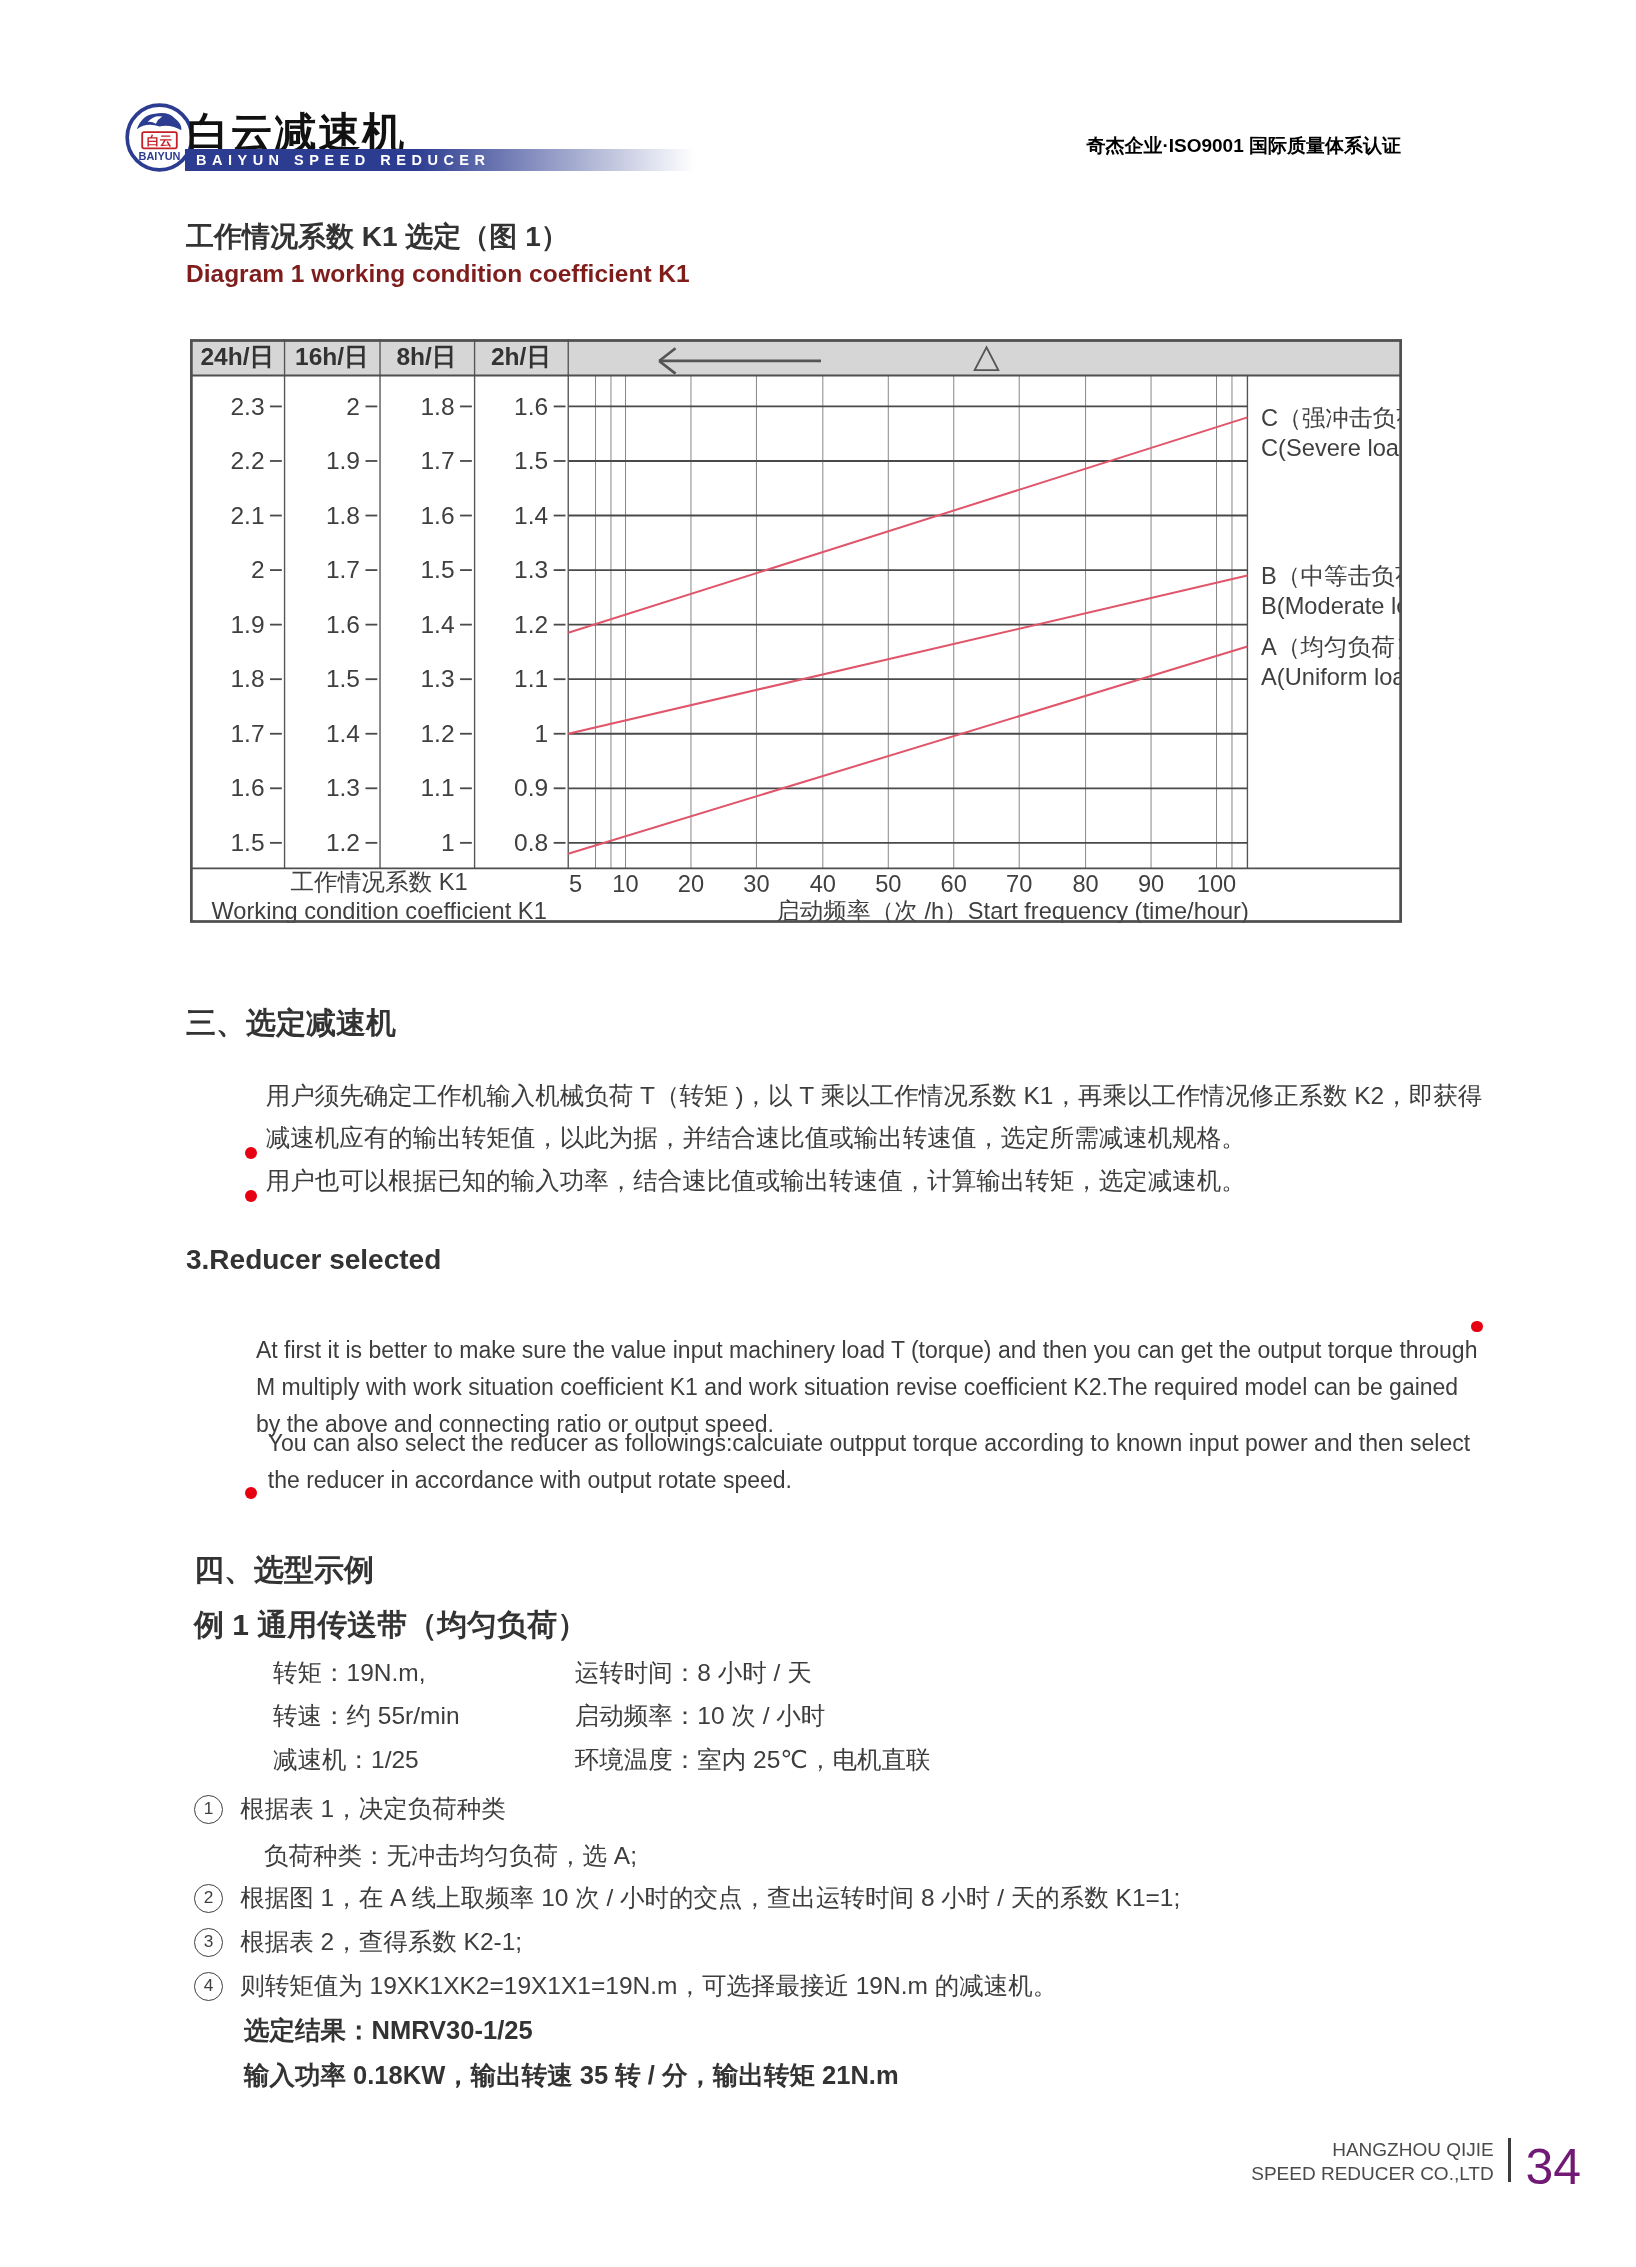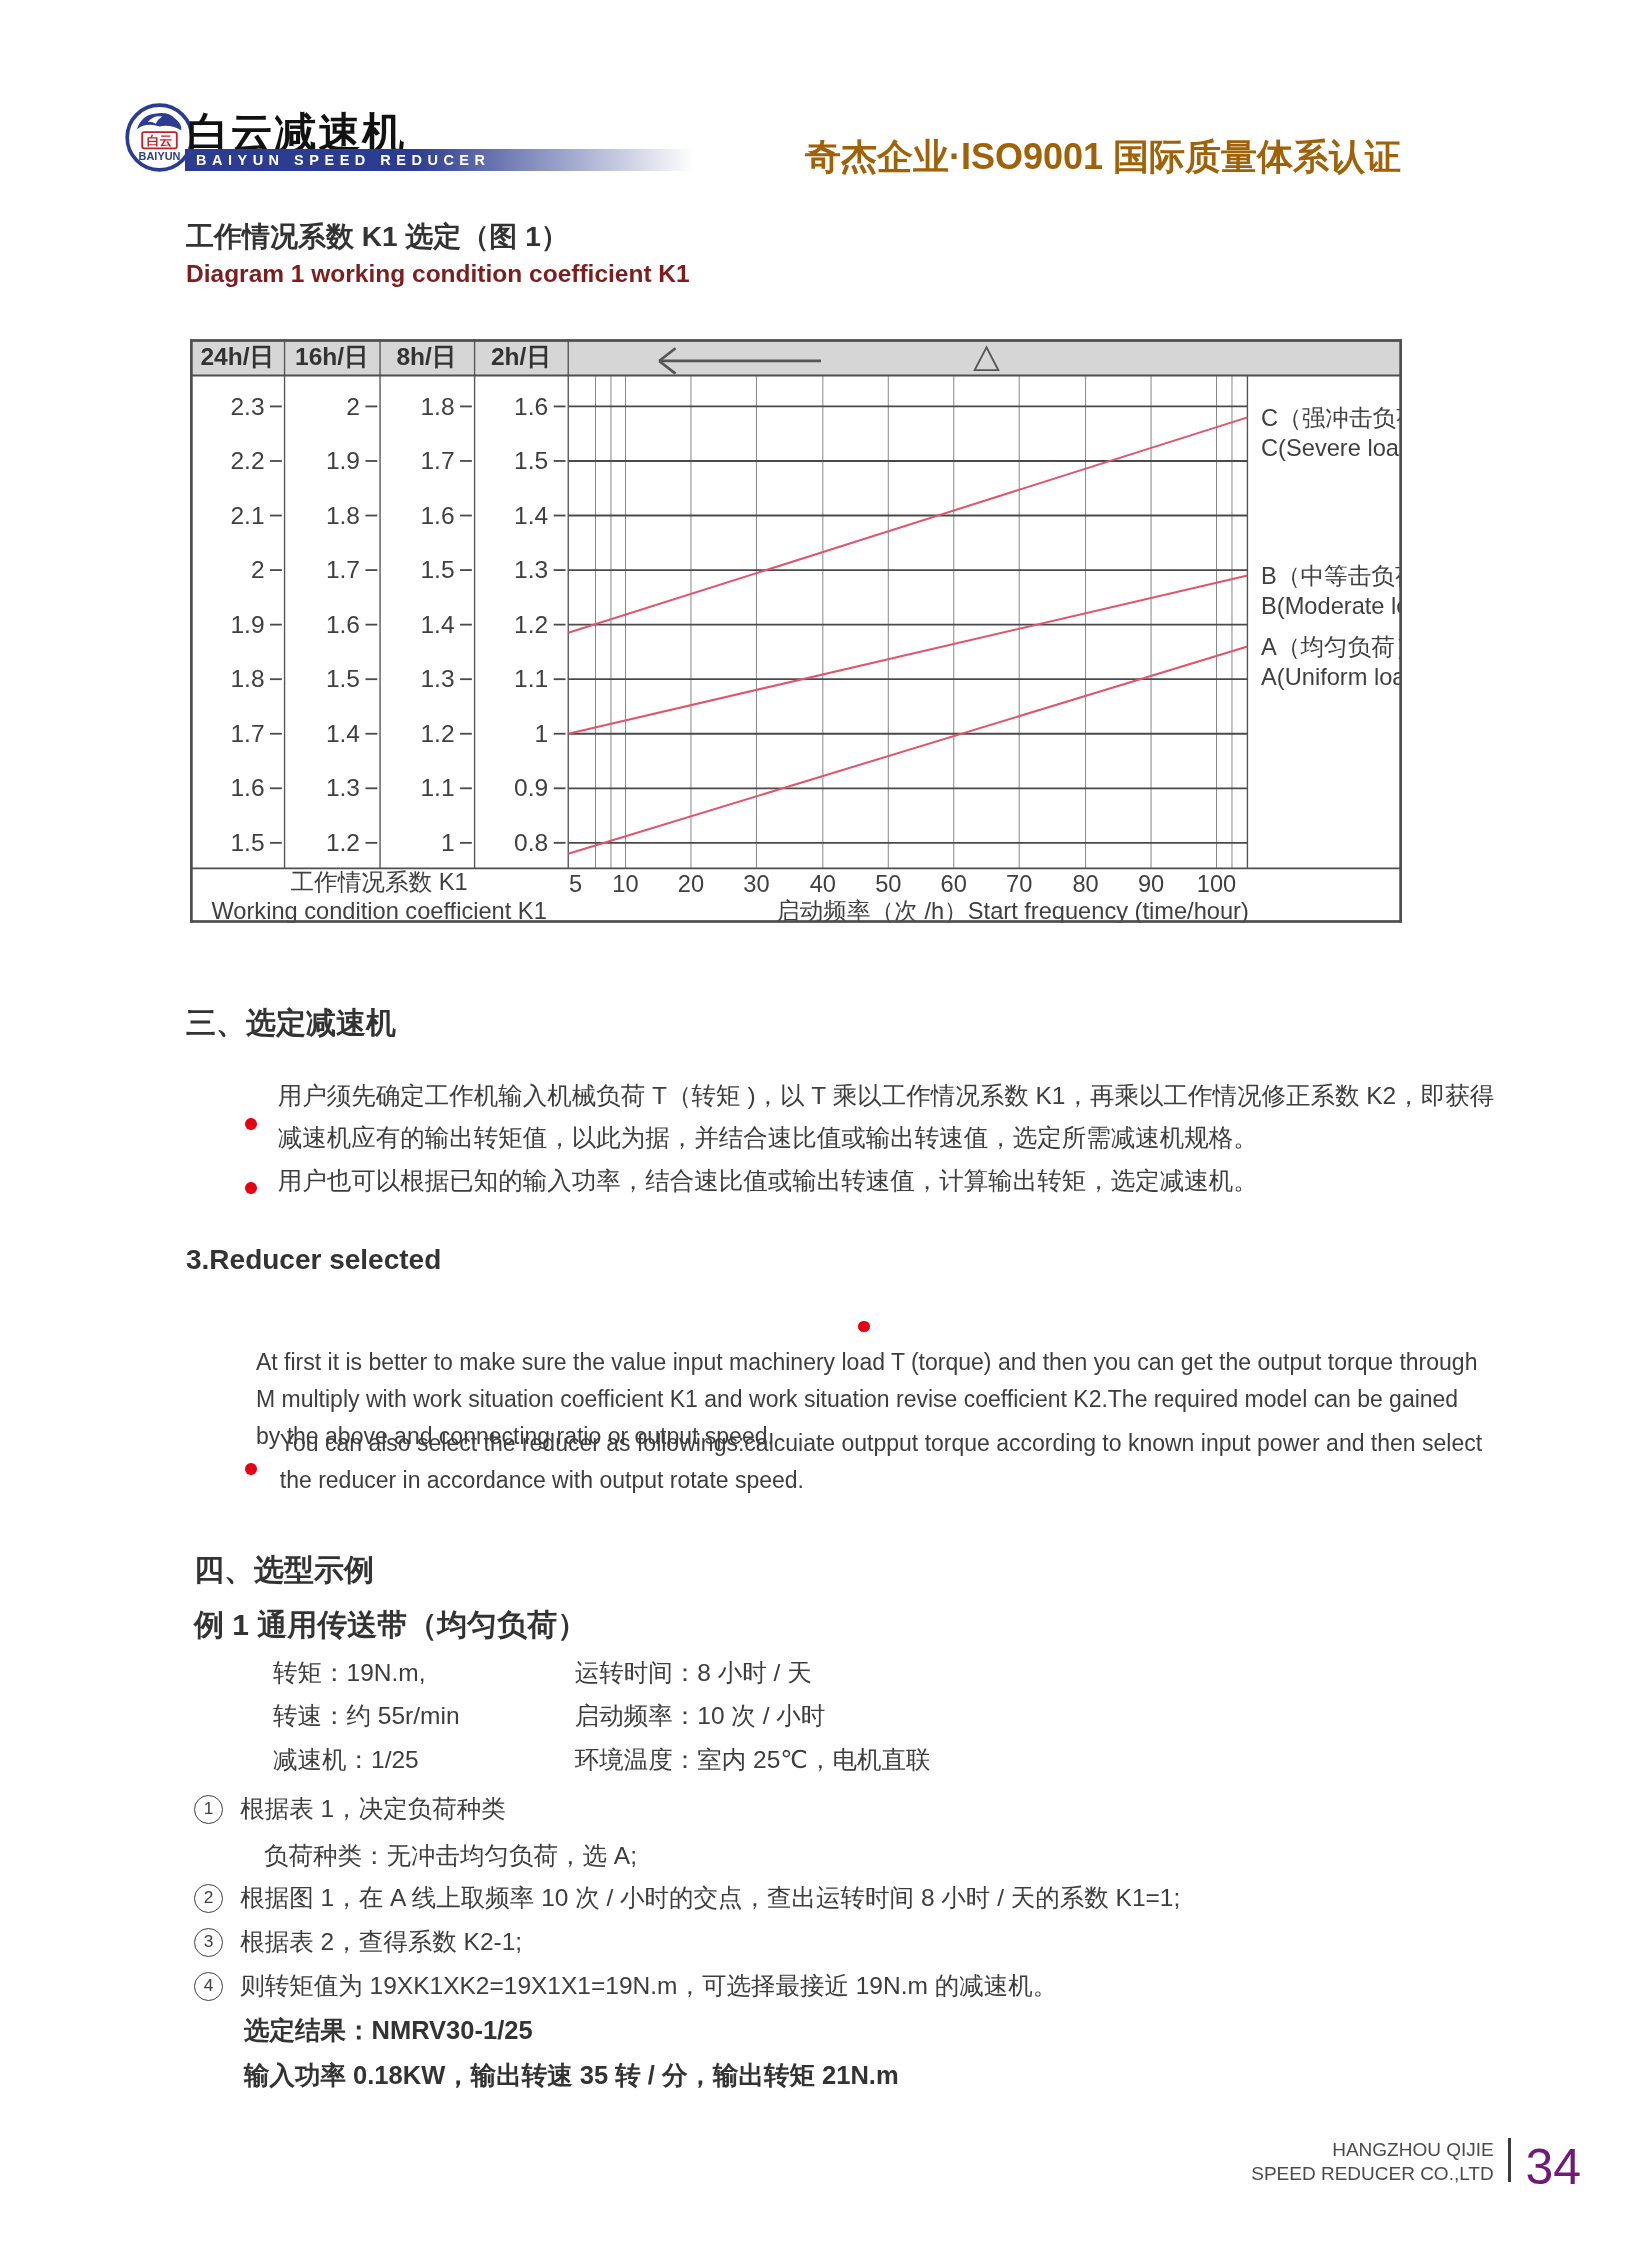--- a/index.html
+++ b/index.html
@@ -6,31 +6,31 @@
   .page{position:relative;width:1636px;height:2267px;background:#fff;overflow:hidden;
         font-family:"Liberation Sans","DejaVu Sans",sans-serif;color:#3d3d3d;}
   .abs{position:absolute;}
   
   .brand-cn{left:187px;top:105px;font-size:42px;font-weight:bold;color:#111;letter-spacing:1.8px;}
   .brand-bar{left:185px;top:149px;width:509px;height:22px;
              background:linear-gradient(to right,#2c3c90 0%,#2c3c90 45%,rgba(44,60,144,0) 100%);
              display:flex;align-items:center;}
   .brand-bar span{color:#fff;font-size:14.5px;font-weight:bold;letter-spacing:5.5px;padding-left:11px;white-space:nowrap;}
   .reg-mark{left:229px;top:153px;font-size:13.6px;color:#333;}
-  .cert-text{top:133px;right:235px;font-size:36px;font-weight:bold;color:#a16207;}
+  .cert-text{top:133px;right:235px;font-size:19px;font-weight:bold;color:#000000;}
   
   .fig-title{left:186px;top:218px;font-size:28px;font-weight:bold;color:#333;}
   .fig-subtitle{left:186px;top:260px;font-size:24.5px;font-weight:600;color:#7f1d1d;}
   
   .chart{left:190px;top:339px;width:1168px;height:584px;}
   .chart svg text{font-family:"Liberation Sans","DejaVu Sans",sans-serif;}
   
   .h-cn{font-size:30px;font-weight:bold;color:#333;}
   .h-en{font-size:28px;font-weight:bold;color:#333;}
-  .bullet{display:flex;align-items:center;gap:12px;}
+  .bullet{display:flex;align-items:flex-end;}
   .bullet .dot{width:11.8px;height:11.8px;border-radius:50%;background:#e60012;flex:0 0 11.8px;margin-top:14.5px;}
   .bullet .b-cn{margin-left:9px;width:1227px;font-size:24.5px;line-height:42px;color:#3d3d3d;}
   .bullet .b-en{margin-left:11px;width:1227px;font-size:23px;line-height:37px;color:#3d3d3d;}
   .spec-row{left:273px;font-size:24.5px;line-height:36px;color:#3d3d3d;}
   .spec-row .c1{display:inline-block;width:295px;}
   .step-row{left:194px;display:flex;align-items:flex-start;font-size:24.5px;line-height:36px;color:#3d3d3d;}
   .step-num{width:27px;height:27px;border:1.8px solid #3f3f3f;border-radius:50%;flex:0 0 27px;
             font-size:17.3px;line-height:25.5px;text-align:center;margin-top:3.6px;color:#3f3f3f;}
   .step-text{margin-left:17.3px;}
   .plain-row{left:244px;font-size:24.5px;line-height:36px;color:#3d3d3d;}

